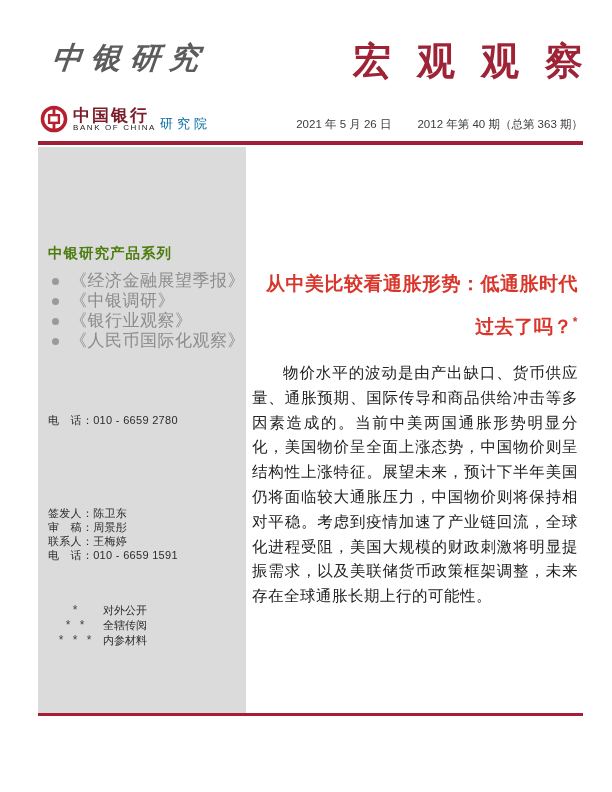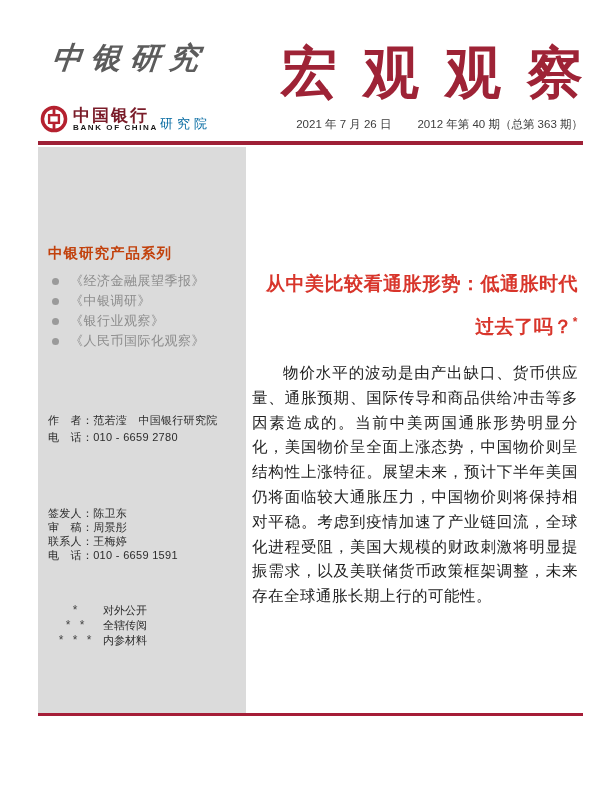--- a/index.html
+++ b/index.html
@@ -16,37 +16,37 @@
     position:absolute;left:52px;top:38px;
     font-family:"DejaVu Serif", serif;
     font-style:italic;font-weight:bold;
     font-size:30px;color:#5c5c5c;
     letter-spacing:9px;
     transform:skewX(-6deg);
   }
   .masthead{
     position:absolute;top:36px;right:29px;
     font-family:"Liberation Serif", serif;
-    font-weight:bold;font-size:56px;
+    font-weight:bold;font-size:38px;
     color:#9E2336;
     letter-spacing:26px;margin-right:-26px;
     white-space:nowrap;
     margin-left:25px;
   }
   .logo-row{position:absolute;left:40px;top:104px;height:34px;}
   .logo-coin{position:absolute;left:0;top:1px;width:28px;height:28px;}
   .logo-cn{
     position:absolute;left:33px;top:0px;
     font-family:"Liberation Serif", serif;
     font-weight:bold;font-size:17px;color:#7a1c29;
     letter-spacing:2px;white-space:nowrap;
   }
   .logo-en{
     position:absolute;left:33px;top:19px;
-    font-size:8px;font-weight:bold;color:#1a1a1a;
+    font-size:8px;font-weight:normal;color:#1a1a1a;
     letter-spacing:1.6px;white-space:nowrap;
   }
   .institute{
     position:absolute;left:120px;top:11px;
     font-size:13px;color:#0369a1;letter-spacing:4px;white-space:nowrap;
   }
   .issue-line{
     position:absolute;top:117px;right:29px;
     font-size:11.5px;color:#3d3d3d;white-space:nowrap;
   }
@@ -55,30 +55,30 @@
     position:absolute;left:38px;top:141px;
     width:545px;height:4px;background:#9E2036;
   }
   
   .sidebar{
     position:absolute;left:38px;top:147px;
     width:208px;height:566px;background:#DBDBDB;
   }
   .series-title{
     position:absolute;left:10px;top:97px;
-    font-size:14.5px;font-weight:600;color:#c2410c;
+    font-size:14.5px;font-weight:600;color:#4d7c0f;
     letter-spacing:1px;
   }
   .series-list{
     position:absolute;left:10px;top:124px;
     margin:0;padding:0;list-style:none;
   }
   .series-list li{
     position:relative;height:20px;line-height:20px;
-    padding-left:22px;font-size:13px;color:#8c8c8c;
+    padding-left:22px;font-size:17px;color:#8c8c8c;
     letter-spacing:0.5px;white-space:nowrap;
   }
   .series-list li::before{
     content:"";position:absolute;left:4px;top:7px;
     width:7px;height:7px;border-radius:50%;background:#9a9a9a;
   }
   .series-list li.active{color:#000;font-weight:bold;}
   .series-list li.active::before{background:#000;}
   .info-block{position:absolute;left:10px;font-size:11px;color:#2b2b2b;}
   .info-author{top:265px;}
@@ -128,36 +128,35 @@
       <rect x="13" y="14.5" width="14" height="11" fill="none" stroke="#B5212F" stroke-width="3.4"></rect>
       <line x1="20" y1="4" x2="20" y2="14.5" stroke="#B5212F" stroke-width="4"></line>
       <line x1="20" y1="25.5" x2="20" y2="36" stroke="#B5212F" stroke-width="4"></line>
     </svg>
     <div class="logo-cn">中国银行</div>
     <div class="logo-en">BANK OF CHINA</div>
     <div class="institute">研究院</div>
   </div>
 
   <div class="issue-line">
-    <span>2021 年 7 月 26 日</span><span class="gap"></span><span>2012 年第 40 期（总第 363 期）</span>
+    <span>2021 年 5 月 26 日</span><span class="gap"></span><span>2012 年第 40 期（总第 363 期）</span>
   </div>
 
   <div class="header-rule"></div>
 
   <div class="sidebar">
     <div class="series-title">中银研究产品系列</div>
     <ul class="series-list">
       <li>《经济金融展望季报》</li>
       <li>《中银调研》</li>
       <li>《银行业观察》</li>
       <li>《人民币国际化观察》</li>
     </ul>
 
     <div class="info-block info-author">
-      <div class="info-row"><span>作　者：</span><span>范若滢　中国银行研究院</span></div>
       <div class="info-row"><span>电　话：</span><span>010 - 6659 2780</span></div>
     </div>
 
     <div class="info-block info-approval">
       <div class="info-row"><span>签发人：</span><span>陈卫东</span></div>
       <div class="info-row"><span>审　稿：</span><span>周景彤</span></div>
       <div class="info-row"><span>联系人：</span><span>王梅婷</span></div>
       <div class="info-row"><span>电　话：</span><span>010 - 6659 1591</span></div>
     </div>
 

